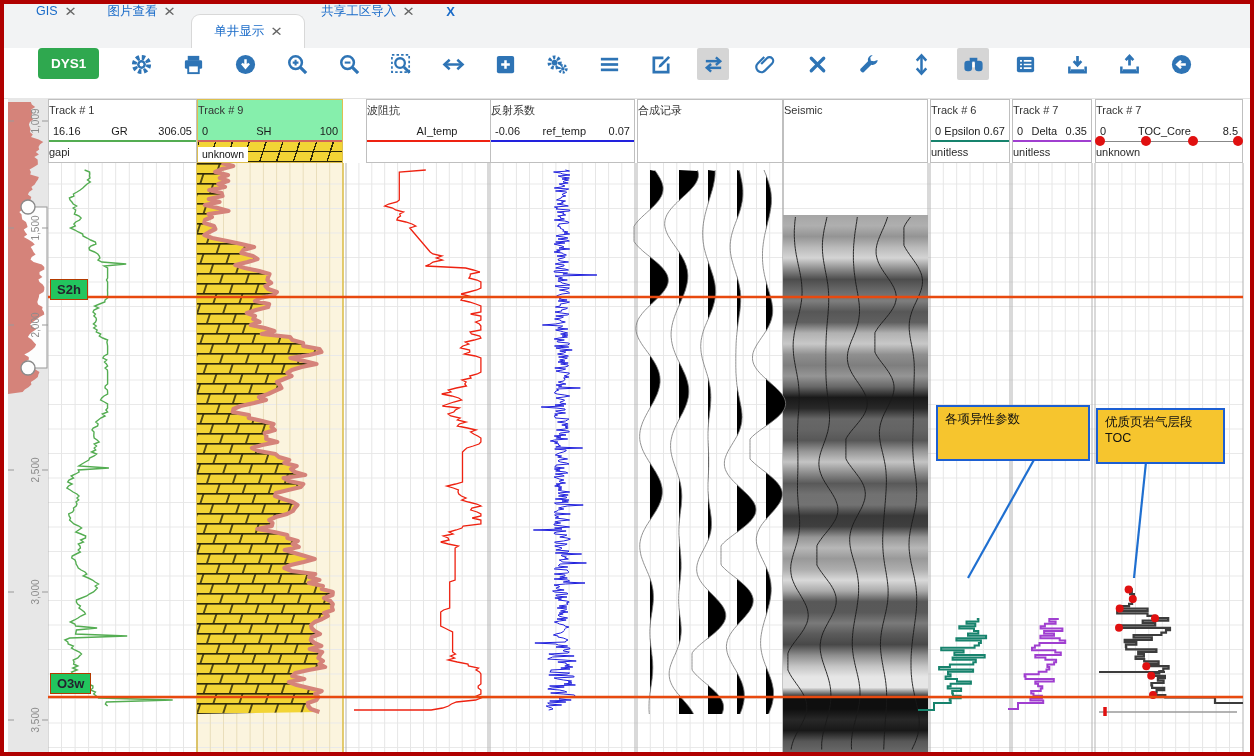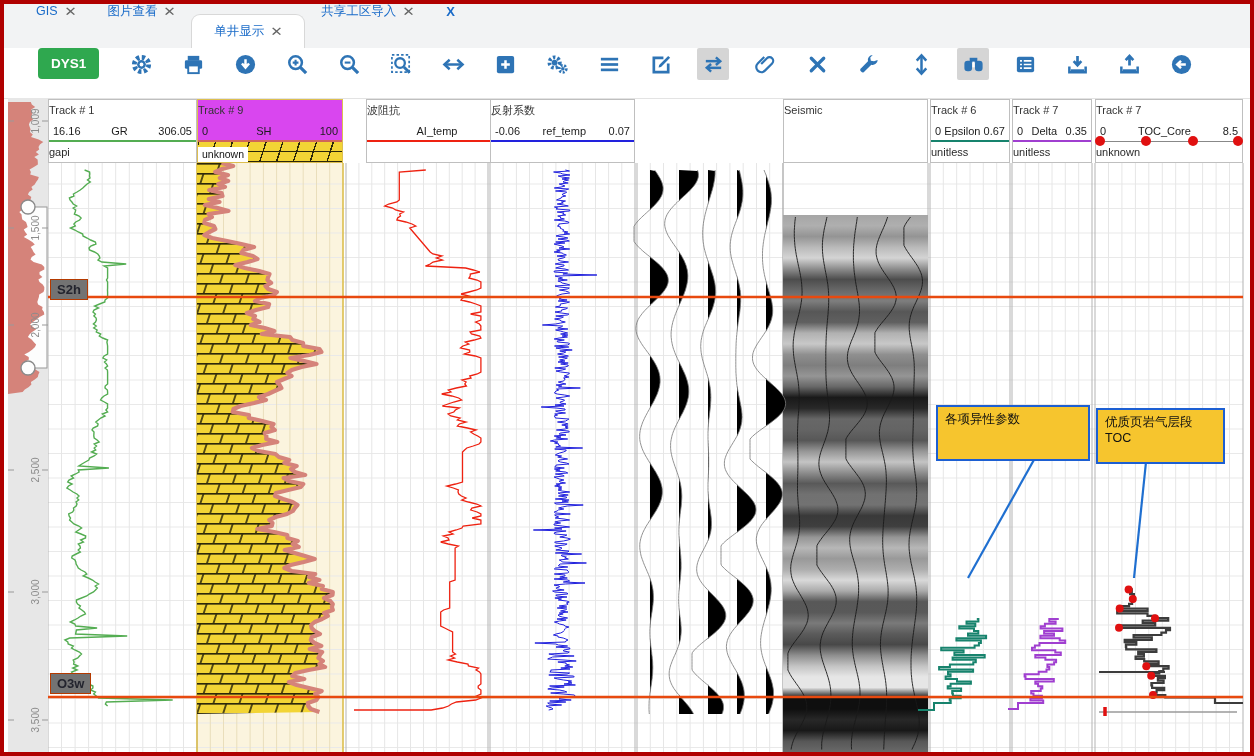--- a/index.html
+++ b/index.html
@@ -13,33 +13,33 @@
   .tab.plain{font-weight:bold;font-size:13px}
   
   .toolbar{position:absolute;left:0;top:44px;width:1246px;height:50px;background:#fff;display:flex;align-items:flex-start;padding-left:34px;gap:20px;box-sizing:border-box}
   .wellbtn{background:#2fa84f;color:#fff;font-weight:bold;font-size:13.5px;padding:8px 13px;border-radius:4px;border:none;margin-right:6px;cursor:pointer}
   .tbtn{width:32px;height:32px;display:flex;align-items:center;justify-content:center;cursor:pointer;border-radius:2px}
   .tbtn.active{background:#d5d5d5}
   .tbtn svg{display:block}
   
   .headers{position:absolute;left:0;top:94px;width:1246px;height:65px;border-top:1px solid #e3e3e3}
   .hcell{position:absolute;top:0;height:64px;border:1px solid #bfbfbf;box-sizing:border-box;background:#fff}
-  .hcell.yellow{background:#d946ef;border-color:#ddbf50}
+  .hcell.yellow{background:#86efac;border-color:#ddbf50}
   .hname{height:20px;line-height:21px;text-align:left;font-size:11px;color:#333}
   .hscale{position:relative;height:22px;display:flex;align-items:center;justify-content:center;padding:0 4px;font-size:11px;color:#1c1c1c;box-sizing:border-box}
   .hscale .mid{flex:1;text-align:center}
   .uline{position:absolute;left:0;right:0;bottom:0;height:2px}
   .hunit{position:relative;height:20px;line-height:20px;text-align:left;font-size:11px;color:#2a2a2a}
   .dot{position:absolute;width:10px;height:10px;border-radius:50%;background:#e01010;top:-5px}
   .brickstrip{position:absolute;left:0;right:0;top:0;bottom:0;
      background:repeating-linear-gradient(0deg,#2a260a 0 1px,transparent 1px 10px),
                 repeating-linear-gradient(108deg,#2a260a 0 1.4px,transparent 1.4px 16px),#f2d435}
   .bricklabel{position:relative;display:inline-block;background:#fff;padding:0 4px;font-size:10.5px;line-height:15px;top:2px;color:#111}
   
-  .hlabel{position:absolute;background:#737373;border:1px solid #b43a00;color:#23242e;font-weight:bold;font-size:13px;line-height:17px;padding:1px 6px;z-index:6}
+  .hlabel{position:absolute;background:#22c55e;border:1px solid #b43a00;color:#23242e;font-weight:bold;font-size:13px;line-height:17px;padding:1px 6px;z-index:6}
   .ann{position:absolute;background:#f6c52e;border:2px solid #1d5fd2;font-size:12.5px;color:#111;padding:4px 7px;box-sizing:border-box;z-index:5}
   svg text{font-family:"Liberation Sans","DejaVu Sans",sans-serif}
 </style>
 </head>
 <body>
 
 <div class="page">
 
   <div class="tabbar">
       <div class="tab">
@@ -237,20 +237,23 @@
         </div>
       </div>
       <div class="hcell" style="left: 486px; width: 145px;">
         <div class="hname">反射系数</div>
         <div class="hscale">
       <span>-0.06</span>
       <span class="mid">ref_temp</span>
       <span>0.07</span>
           <div class="uline" style="background:#2222dd"></div>
         </div>
+      </div>
+      <div class="hcell" style="left: 633px; width: 146px;">
+        <div class="hname">合成记录</div>
       </div>
       <div class="hcell" style="left: 779px; width: 145px;">
         <div class="hname">Seismic</div>
       </div>
       <div class="hcell" style="left: 926px; width: 80px;">
         <div class="hname">Track # 6</div>
         <div class="hscale">
       <span>0</span>
       <span class="mid">Epsilon</span>
       <span>0.67</span>

